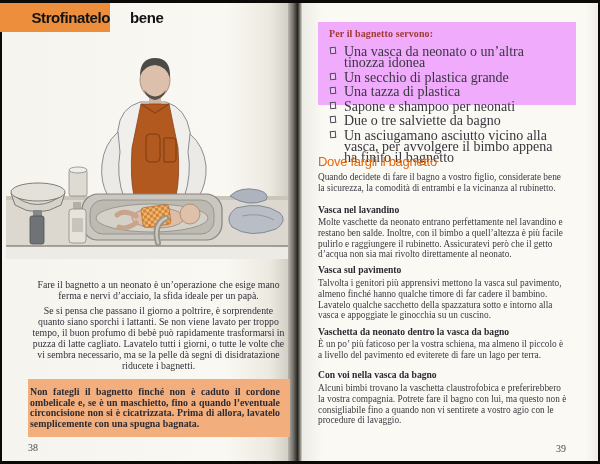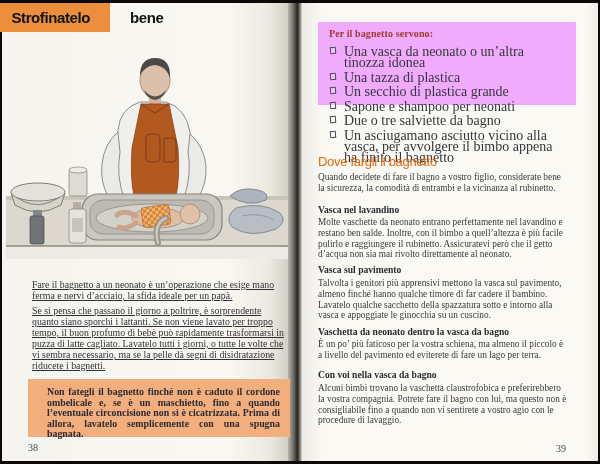--- a/index.html
+++ b/index.html
@@ -19,35 +19,35 @@
     background:linear-gradient(90deg,#ecebe5 0%,#fbf9f3 7%,#fbf9f3 96%,#f1ece4 100%);
   }
   .gutter {
     position:absolute; left:288px; top:3px; width:14px; height:458px;
     background:linear-gradient(90deg,#b9b5ac 0%,#6e6b64 40%,#262420 68%,#8c8981 88%,#dcd9d1 100%);
   }
   
   .title-row { position:absolute; left:0; top:3px; display:flex; align-items:center; }
   .title-box {
     width:110px; height:29px; background:#ec8e3c;
-    display:flex; align-items:center; justify-content:flex-end; padding-right:20px;
+    display:flex; align-items:center; justify-content:flex-end; padding-right:0;
   }
   .title-font {
     font-family:"Liberation Sans", sans-serif; font-weight:bold;
     font-size:15px; letter-spacing:-0.4px; color:#131313;
   }
   .title-rest { margin-left:20px; }
   
   .lp-par {
     position:absolute; left:32px; width:253px;
-    font-size:9.8px; line-height:11px; color:#32313a; text-align:left;text-decoration:underline;
+    font-size:9.8px; line-height:11px; color:#32313a; text-align:center;
   }
   .callout {
     position:absolute; left:28px; top:379px; width:262px; height:58px;
-    background:#f2ae7c; padding:8px 10px 0 19px;
+    background:#f2ae7c; padding:8px 10px 0 2px;
     font-weight:bold; font-size:9.9px; line-height:10.6px; color:#2c2b33;
     text-align:justify;
   }
   .pagenum { position:absolute; font-size:10px; color:#4a4950; }
   .pn-left { left:28px; top:442px; }
   .pn-right { left:556px; top:443px; }
   
   .illus { position:absolute; left:6px; top:46px; width:282px; height:228px; }
   
   .checklist {
@@ -166,25 +166,25 @@
 <div class="pagenum pn-right">39</div>
 
 <div class="checklist">
   <div class="checklist-title">Per il bagnetto servono:</div>
   <div class="check-item">
     <span class="checkbox"></span>
     <span>Una vasca da neonato o un’altra tinozza idonea</span>
   </div>
   <div class="check-item">
     <span class="checkbox"></span>
+    <span>Un secchio di plastica grande</span>
+  </div>
+  <div class="check-item">
+    <span class="checkbox"></span>
     <span>Una tazza di plastica</span>
-  </div>
-  <div class="check-item">
-    <span class="checkbox"></span>
-    <span>Un secchio di plastica grande</span>
   </div>
   <div class="check-item">
     <span class="checkbox"></span>
     <span>Sapone e shampoo per neonati</span>
   </div>
   <div class="check-item">
     <span class="checkbox"></span>
     <span>Due o tre salviette da bagno</span>
   </div>
   <div class="check-item">

